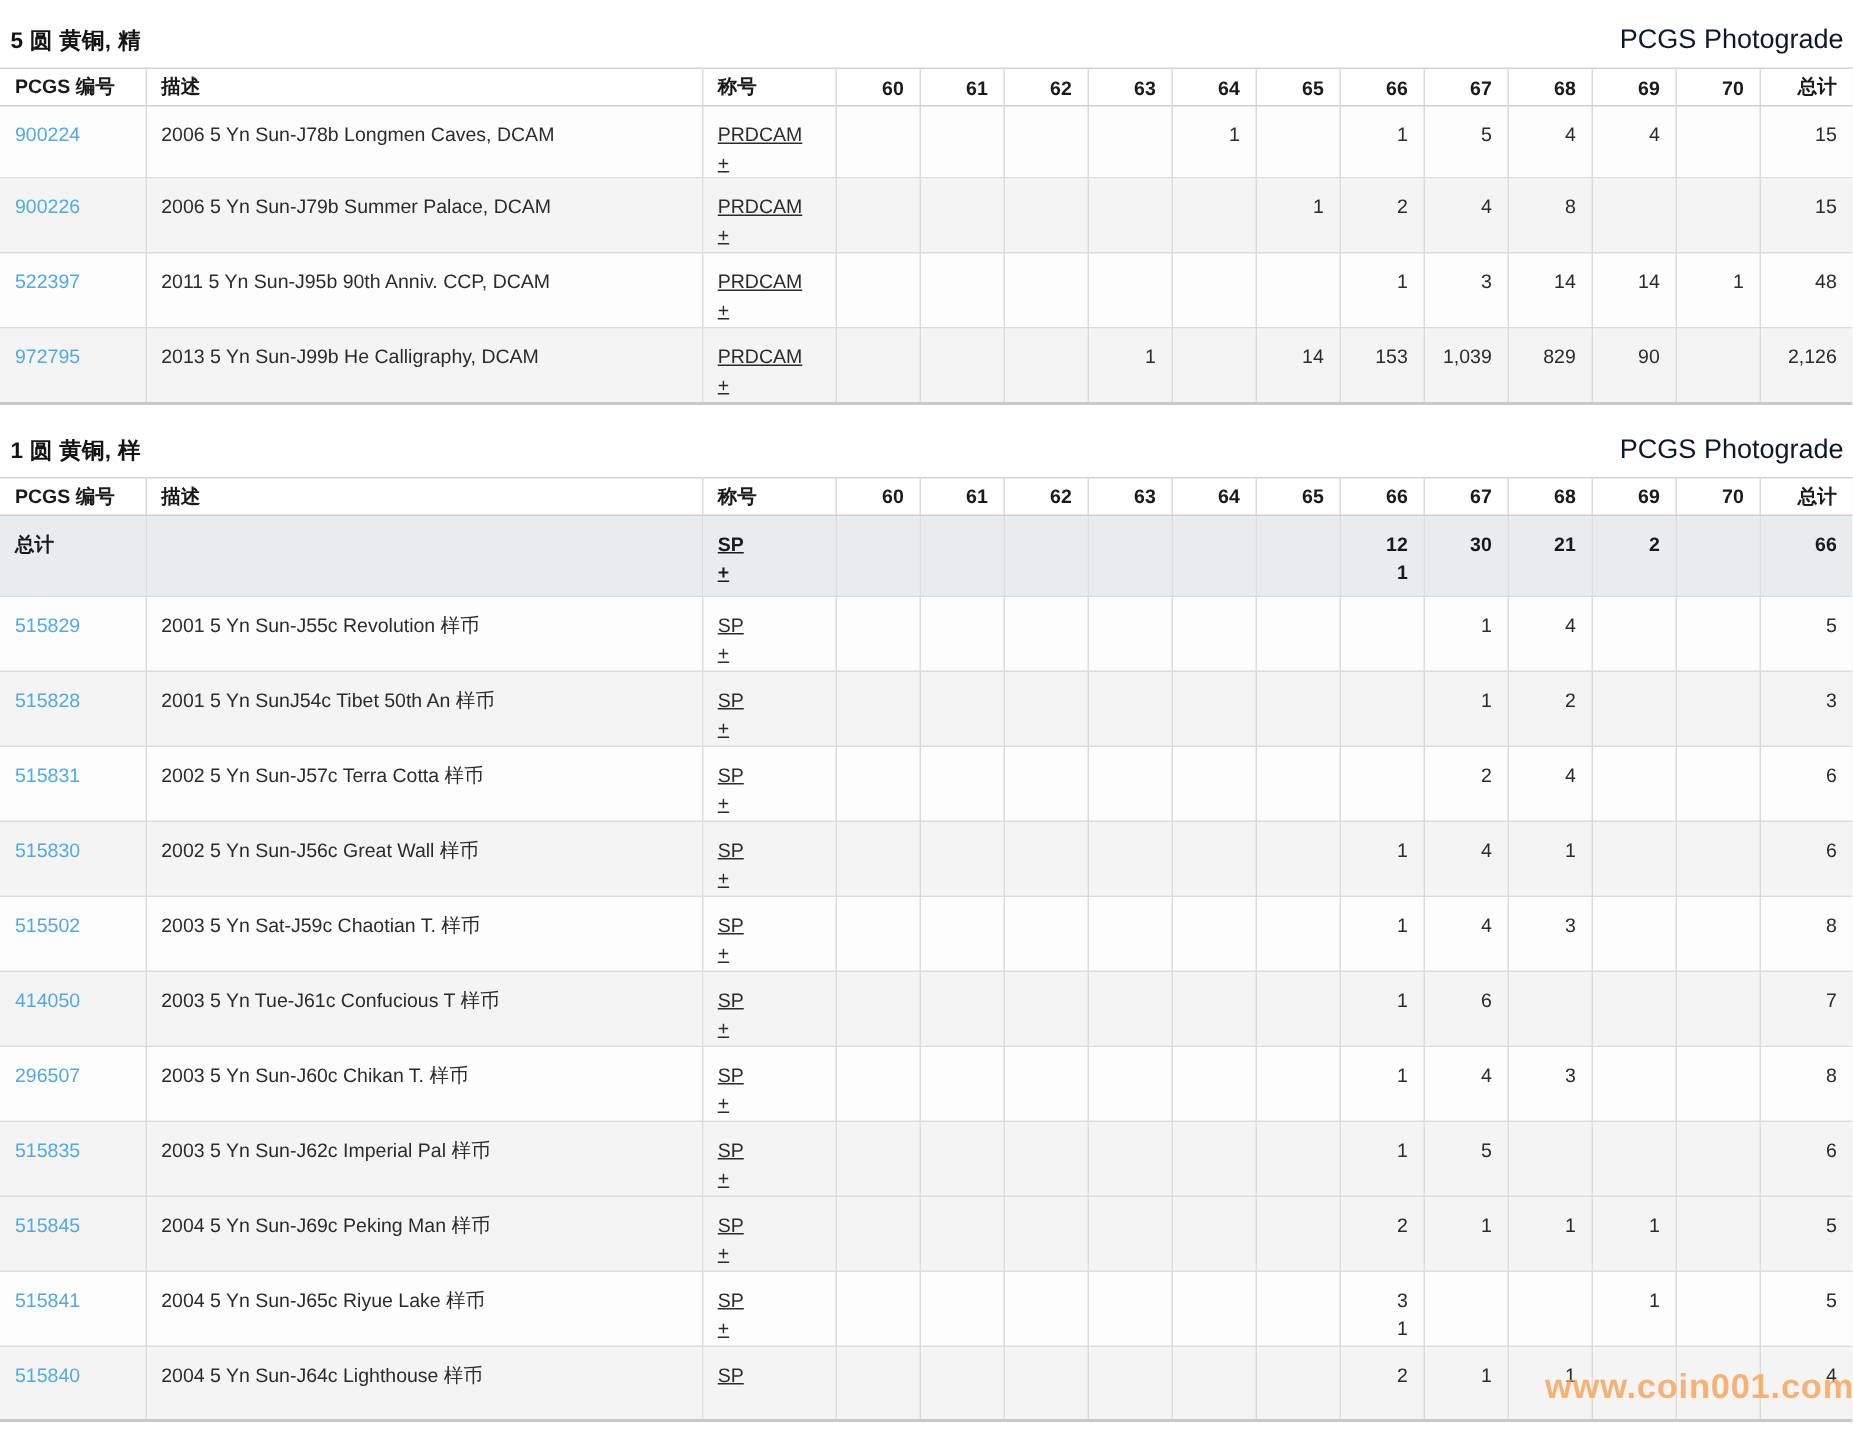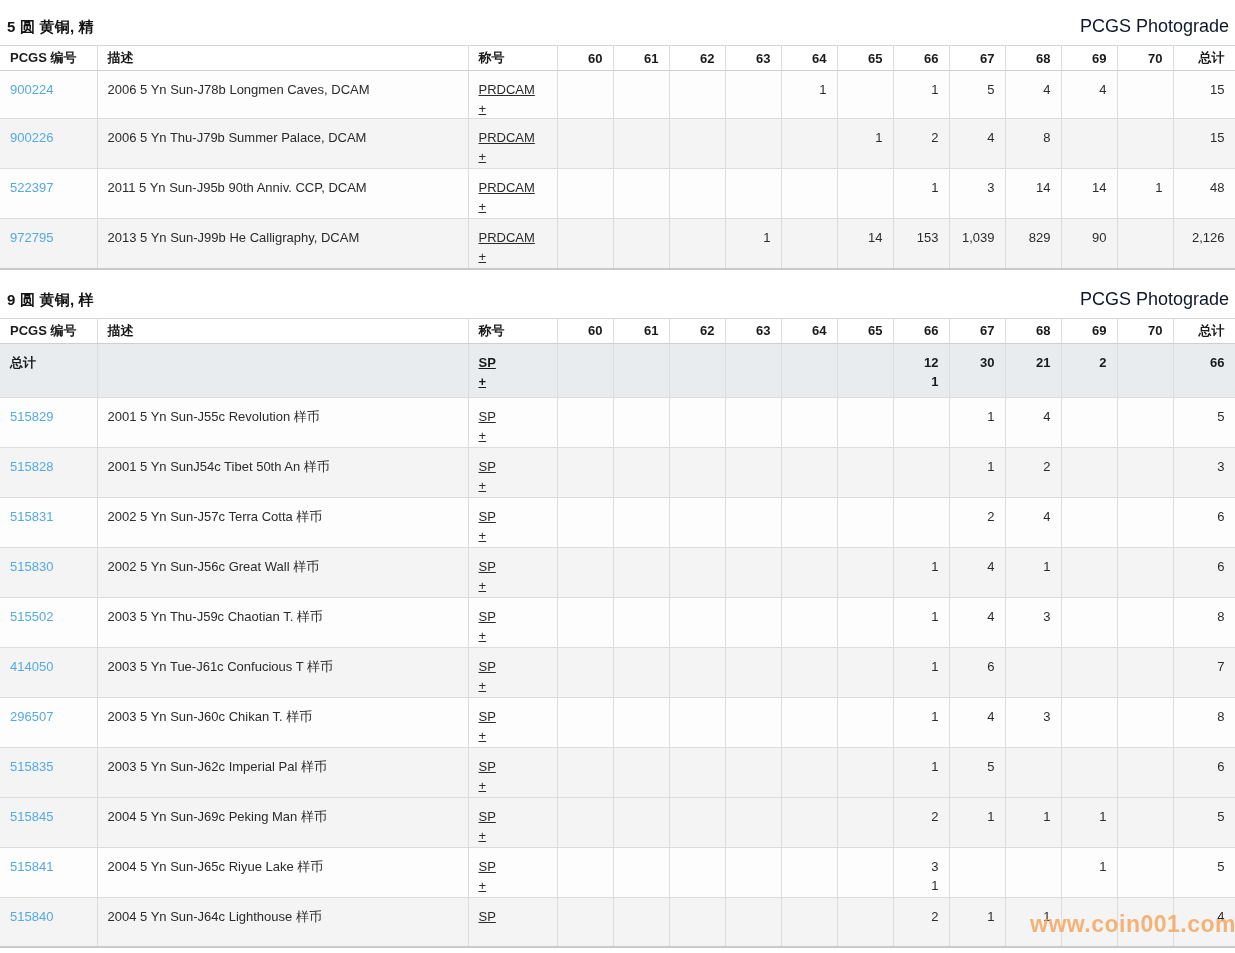--- a/index.html
+++ b/index.html
@@ -104,21 +104,21 @@
             <td class="c-num"></td>
             <td class="c-num">1</td>
             <td class="c-num">5</td>
             <td class="c-num">4</td>
             <td class="c-num">4</td>
             <td class="c-num"></td>
             <td class="c-num c-total">15</td>
           </tr>
           <tr class="even">
             <td class="c-id"><a class="id-link">900226</a></td>
-            <td class="c-desc">2006 5 Yn Thu-J79b Summer Palace, DCAM</td>
+            <td class="c-desc">2006 5 Yn Sun-J79b Summer Palace, DCAM</td>
             <td class="c-desig">PRDCAM
 +</td>
             <td class="c-num"></td>
             <td class="c-num"></td>
             <td class="c-num"></td>
             <td class="c-num"></td>
             <td class="c-num"></td>
             <td class="c-num">1</td>
             <td class="c-num">2</td>
             <td class="c-num">4</td>
@@ -162,21 +162,21 @@
             <td class="c-num">90</td>
             <td class="c-num"></td>
             <td class="c-num c-total">2,126</td>
           </tr>
         </tbody>
     </table>
   </div>
 
   <div class="section section--specimen">
     <div class="section-head">
-      <h2 class="sec-title">9 圆 黄铜, 样</h2>
+      <h2 class="sec-title">1 圆 黄铜, 样</h2>
       <a class="pg-link">PCGS Photograde</a>
     </div>
     <table>
       <colgroup>
         <col style="width:97px">
           <col style="width:371px">
           <col style="width:89px">
         <col style="width:56px">
           <col style="width:56px">
           <col style="width:56px">
@@ -296,21 +296,21 @@
             <td class="c-num"></td>
             <td class="c-num">1</td>
             <td class="c-num">4</td>
             <td class="c-num">1</td>
             <td class="c-num"></td>
             <td class="c-num"></td>
             <td class="c-num c-total">6</td>
           </tr>
           <tr class="odd">
             <td class="c-id"><a class="id-link">515502</a></td>
-            <td class="c-desc">2003 5 Yn Thu-J59c Chaotian T. 样币</td>
+            <td class="c-desc">2003 5 Yn Sat-J59c Chaotian T. 样币</td>
             <td class="c-desig">SP
 +</td>
             <td class="c-num"></td>
             <td class="c-num"></td>
             <td class="c-num"></td>
             <td class="c-num"></td>
             <td class="c-num"></td>
             <td class="c-num"></td>
             <td class="c-num">1</td>
             <td class="c-num">4</td>

